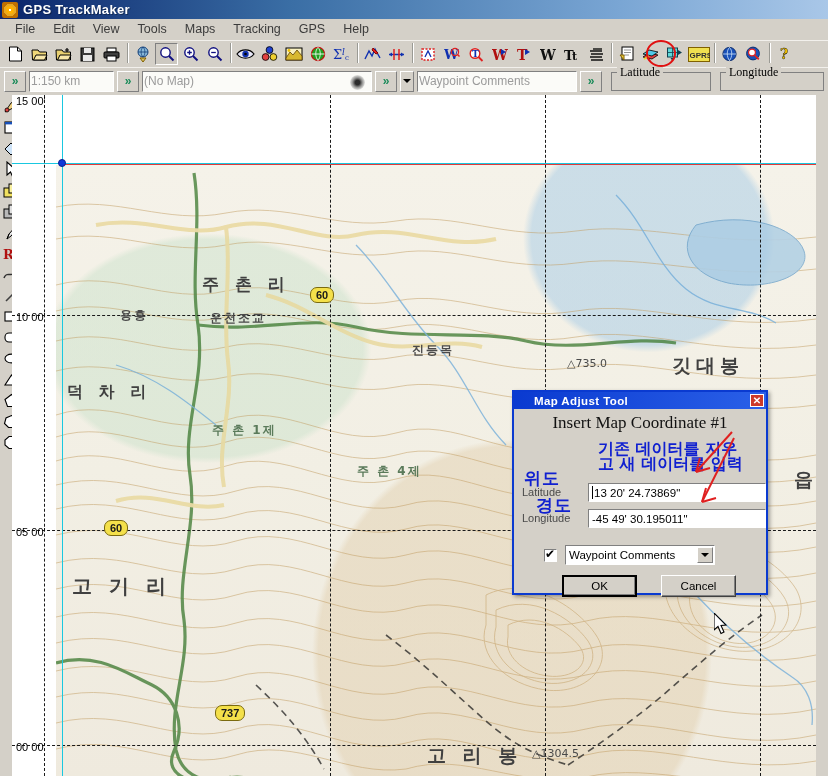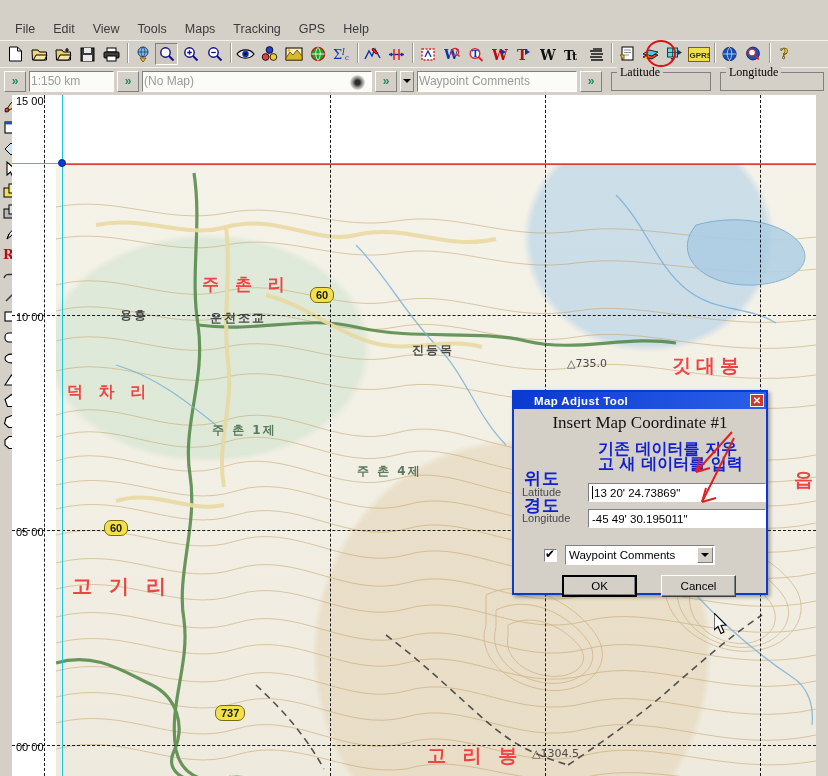--- a/index.html
+++ b/index.html
@@ -167,21 +167,21 @@
   .bluedot {
     position: absolute; width: 8px; height: 8px; border-radius: 50%;
     background: #1038d8; border: 1px solid #0a2090;
   }
   .coordlbl {
     position: absolute; font-size: 11px; color: #000;
     font-family: "Liberation Sans", sans-serif; background: transparent;
     white-space: nowrap;
   }
   .mapname {
-    position: absolute; white-space: nowrap; color: #ef4444;
+    position: absolute; white-space: nowrap; color: #404040;
     font-family: "DejaVu Sans", sans-serif; font-weight: bold;
     letter-spacing: 5px;
   }
   .roadbadge {
     position: absolute; background: #f4e04a; border: 1px solid #7a6a10;
     border-radius: 7px; font-size: 11px; font-weight: bold; color: #1a1a1a;
     padding: 0 5px; line-height: 14px; font-family: "Liberation Sans", sans-serif;
   }
   .cursor-arrow { position: absolute; pointer-events: none; }
 
@@ -267,20 +267,24 @@
     display: flex; align-items: center; justify-content: center;
   }
   .pbtn.default { border: 2px solid #000; }
   .redarrow { position: absolute; pointer-events: none; z-index: 45; }
 </style>
 </head>
 <body>
 
 <div id="app">
 
+  <div class="titlebar">
+    <div class="app-icon"></div>
+    <div class="tb-text">GPS TrackMaker</div>
+  </div>
 
   <div class="menubar">
     <div class="mi">File</div>
     <div class="mi">Edit</div>
     <div class="mi">View</div>
     <div class="mi">Tools</div>
     <div class="mi">Maps</div>
     <div class="mi">Tracking</div>
     <div class="mi">GPS</div>
     <div class="mi">Help</div>
@@ -746,21 +750,21 @@
         <div class="fld-label">Latitude</div>
         <div class="kor-over" style="left:2px; top:-16px;">위도</div>
         <div class="txtfield">
           <span class="caret"></span>
           <span>13 20' 24.73869"</span>
         </div>
       </div>
 
       <div class="fld-row" style="top:100px;">
         <div class="fld-label">Longitude</div>
-        <div class="kor-over" style="left:2px; top:-15px;">경도</div>
+        <div class="kor-over" style="left:14px; top:-15px;">경도</div>
         <div class="txtfield">
           <span>-45 49' 30.195011"</span>
         </div>
       </div>
 
       <div class="cbrow">
         <div class="chk"></div>
         <div class="combo">
           <span>Waypoint Comments</span>
           <span class="cbtn">

